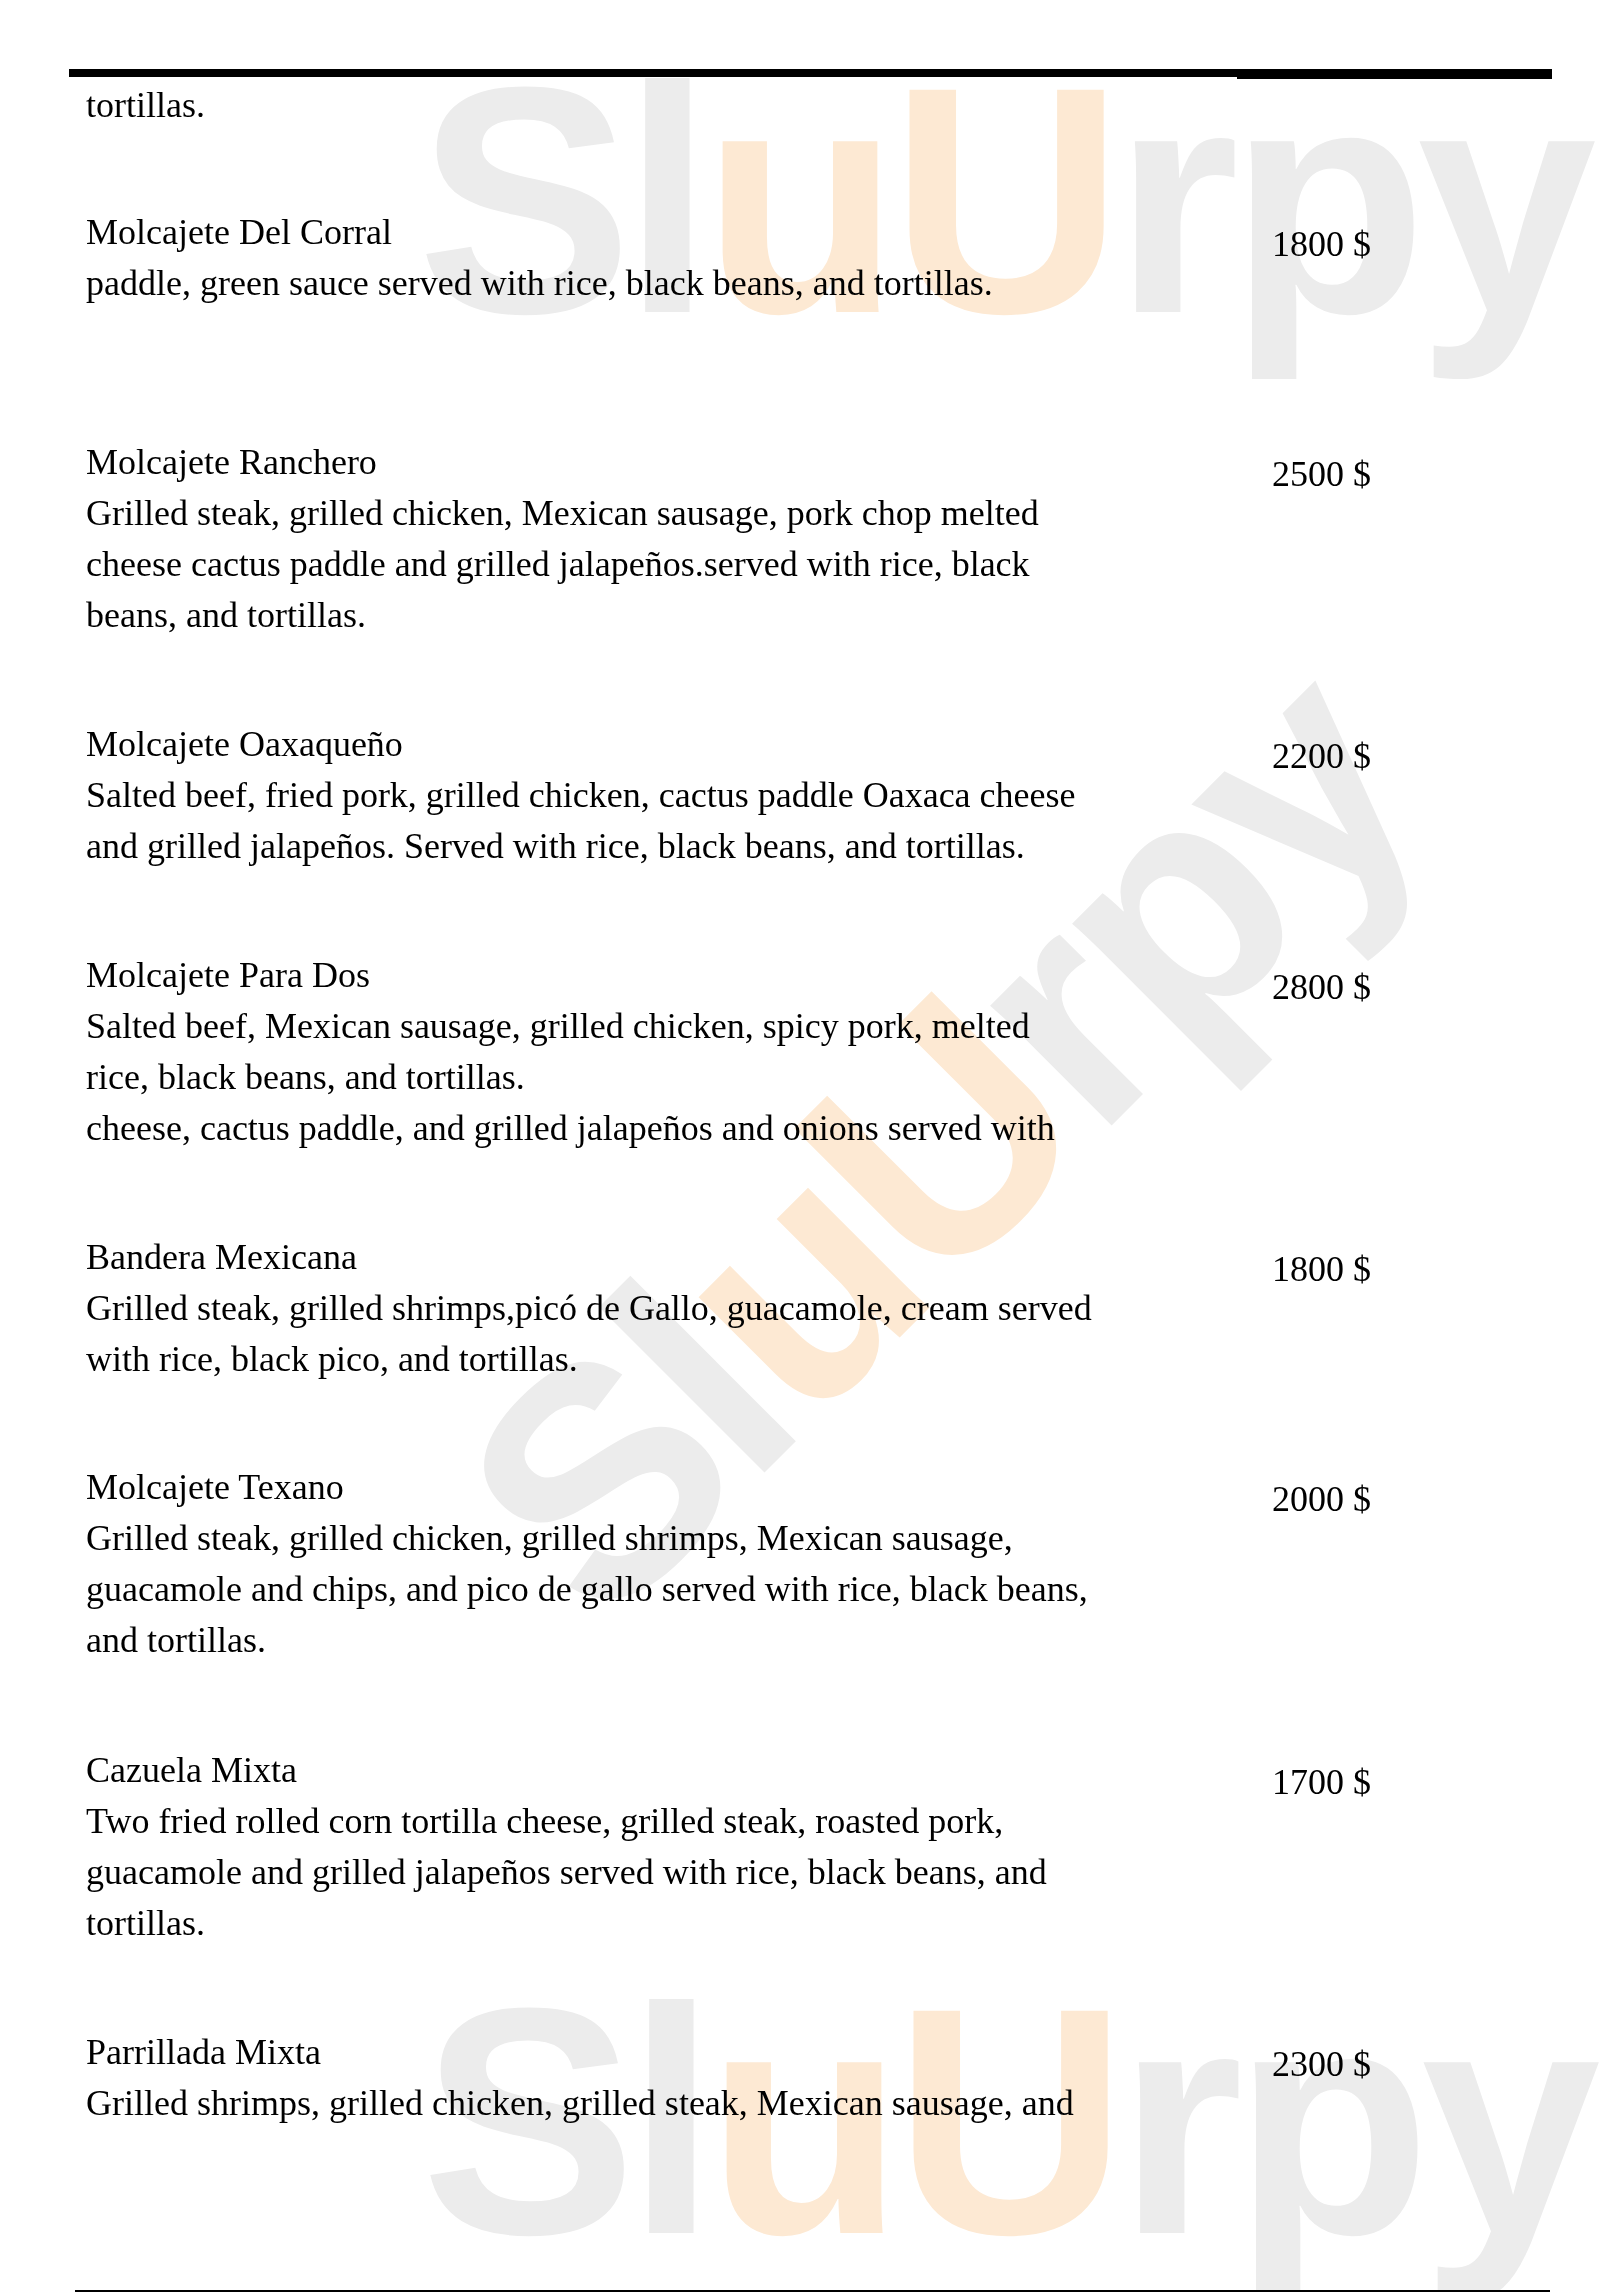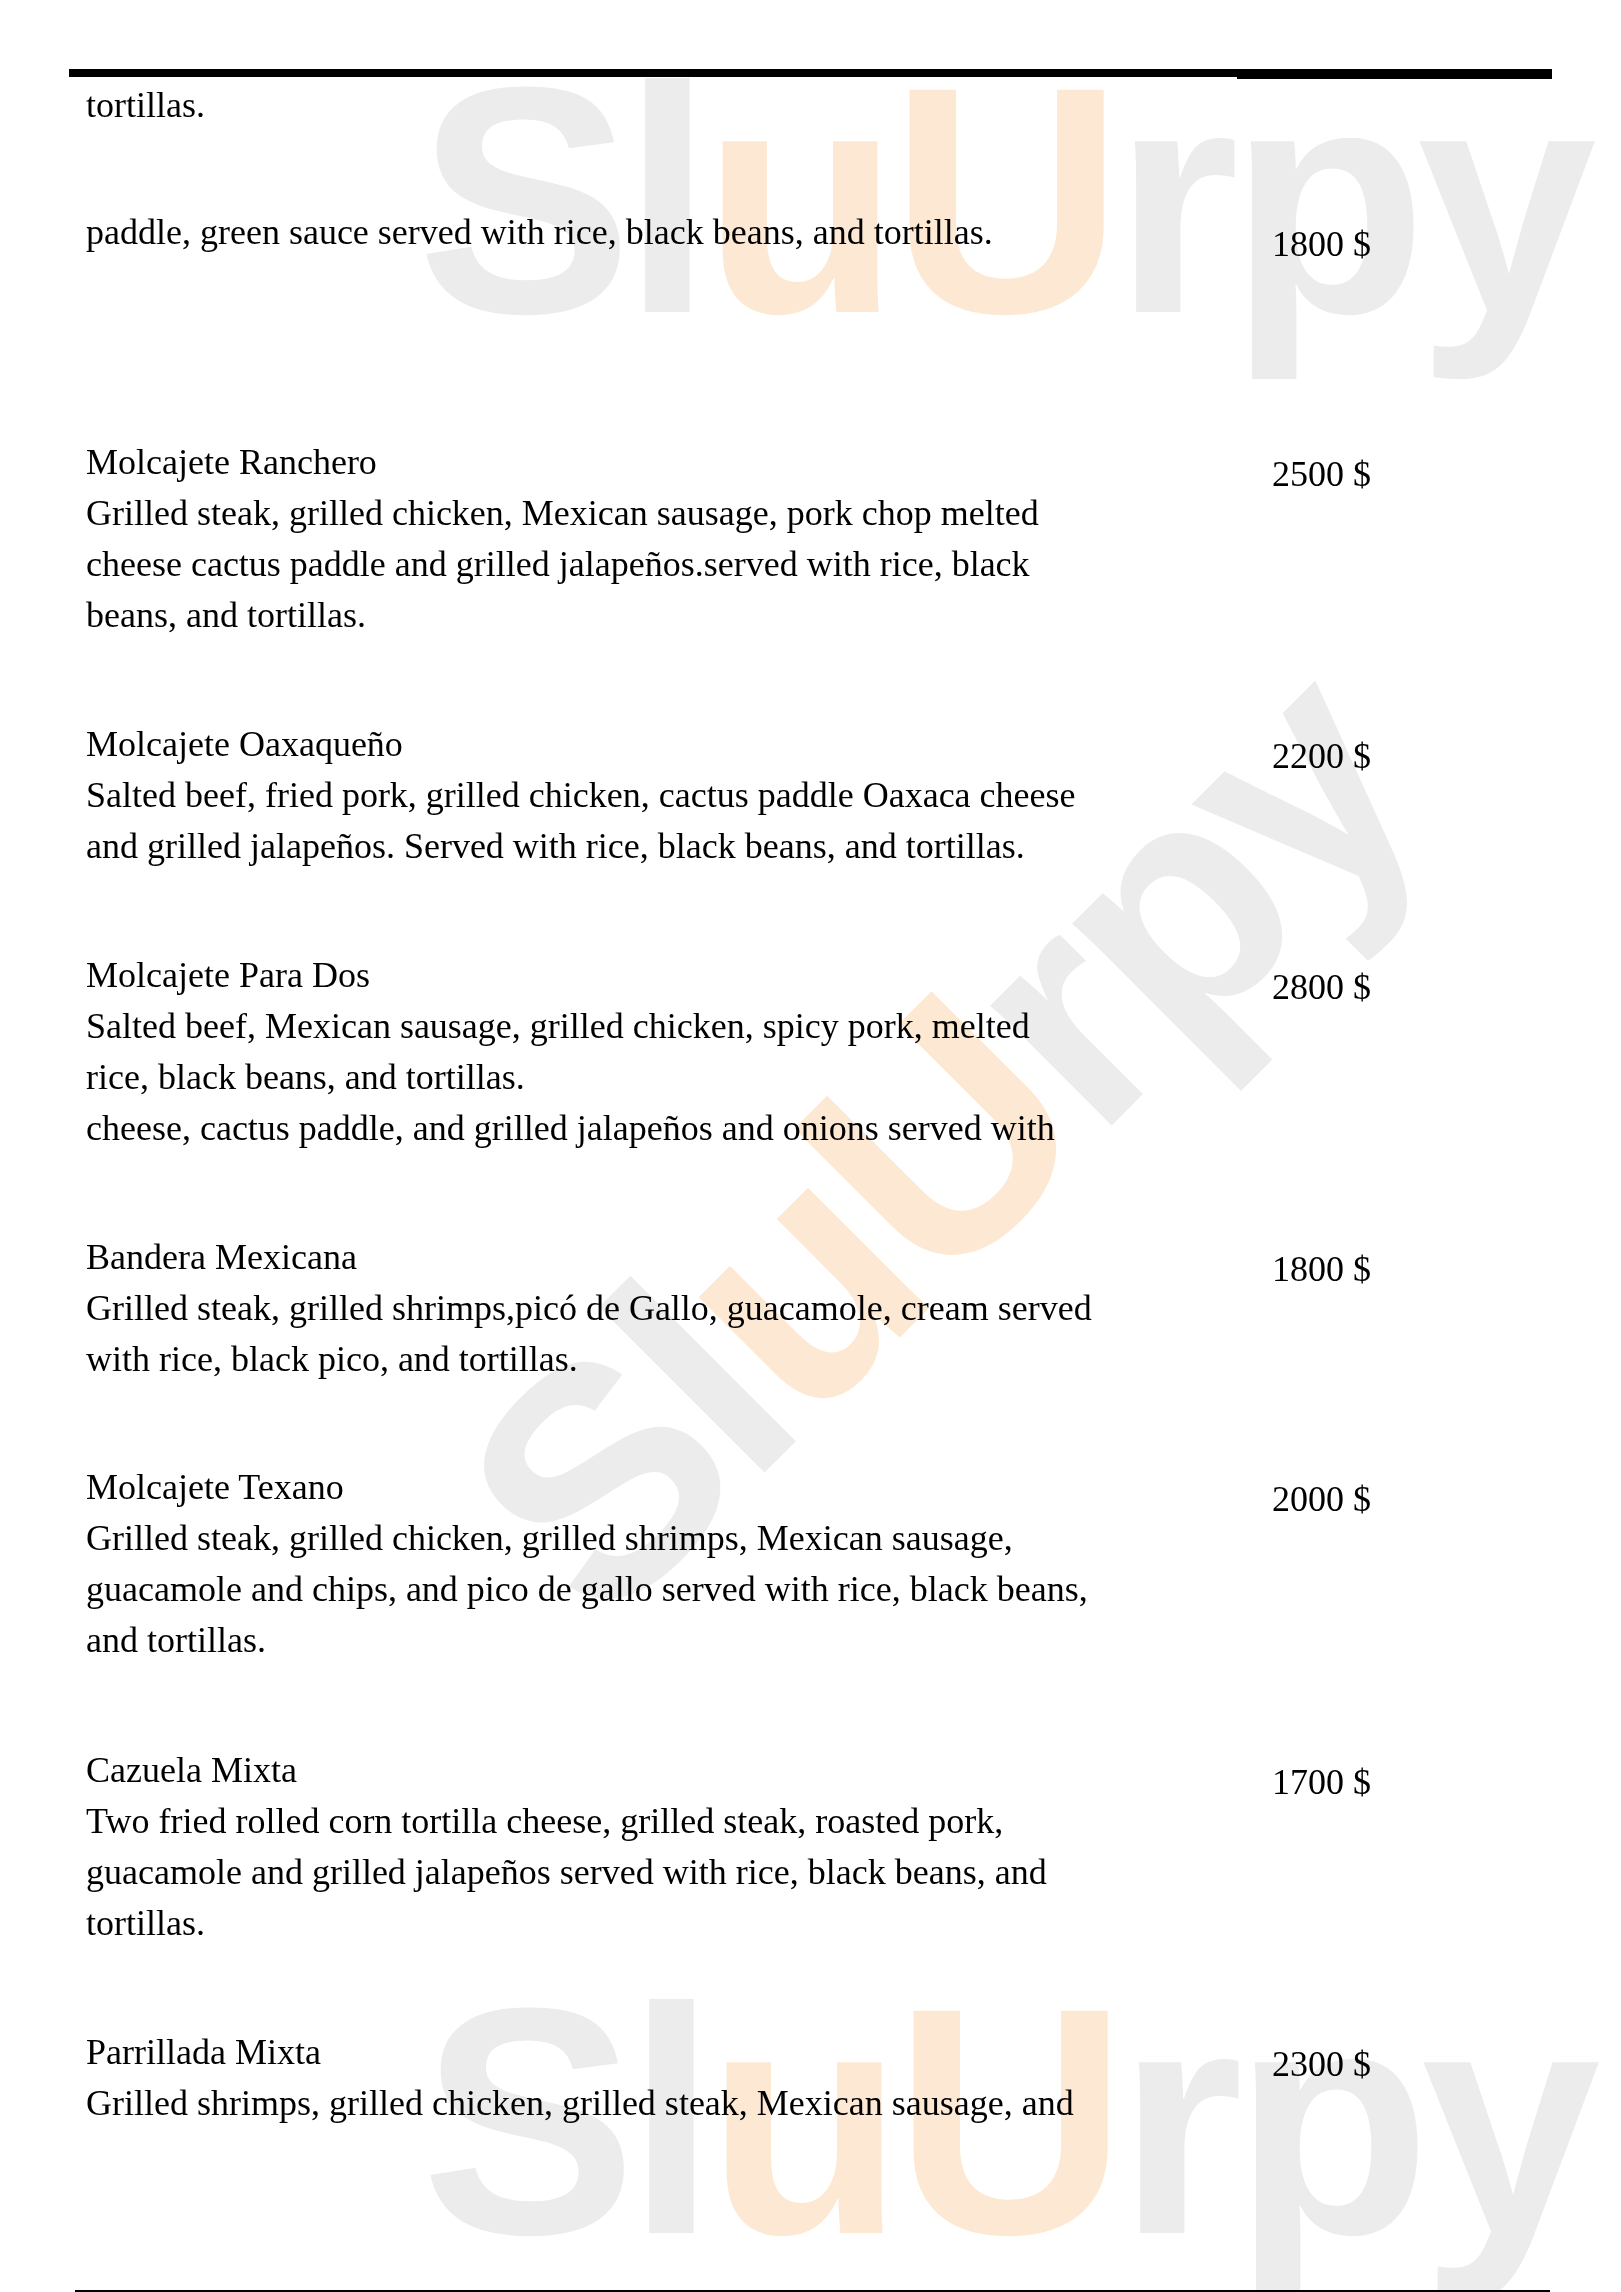--- a/index.html
+++ b/index.html
@@ -37,20 +37,21 @@
   <span class="wm-gray">Sl</span><span class="wm-orange">uU</span><span class="wm-gray">rpy</span>
 </div>
 
 <div class="content">
 
   <div class="item" style="top:80px">
     <div class="line">tortillas.</div>
   </div>
 
   <div class="item" style="top:207px">
+    <div class="line item-name">Molcajete Del Corral</div>
     <div class="price">1800 $</div>
     <div class="line">paddle, green sauce served with rice, black beans, and tortillas.</div>
   </div>
 
   <div class="item" style="top:437px">
     <div class="line item-name">Molcajete Ranchero</div>
     <div class="price">2500 $</div>
     <div class="line">Grilled steak, grilled chicken, Mexican sausage, pork chop melted</div>
     <div class="line">cheese cactus paddle and grilled jalapeños.served with rice, black</div>
     <div class="line">beans, and tortillas.</div>

